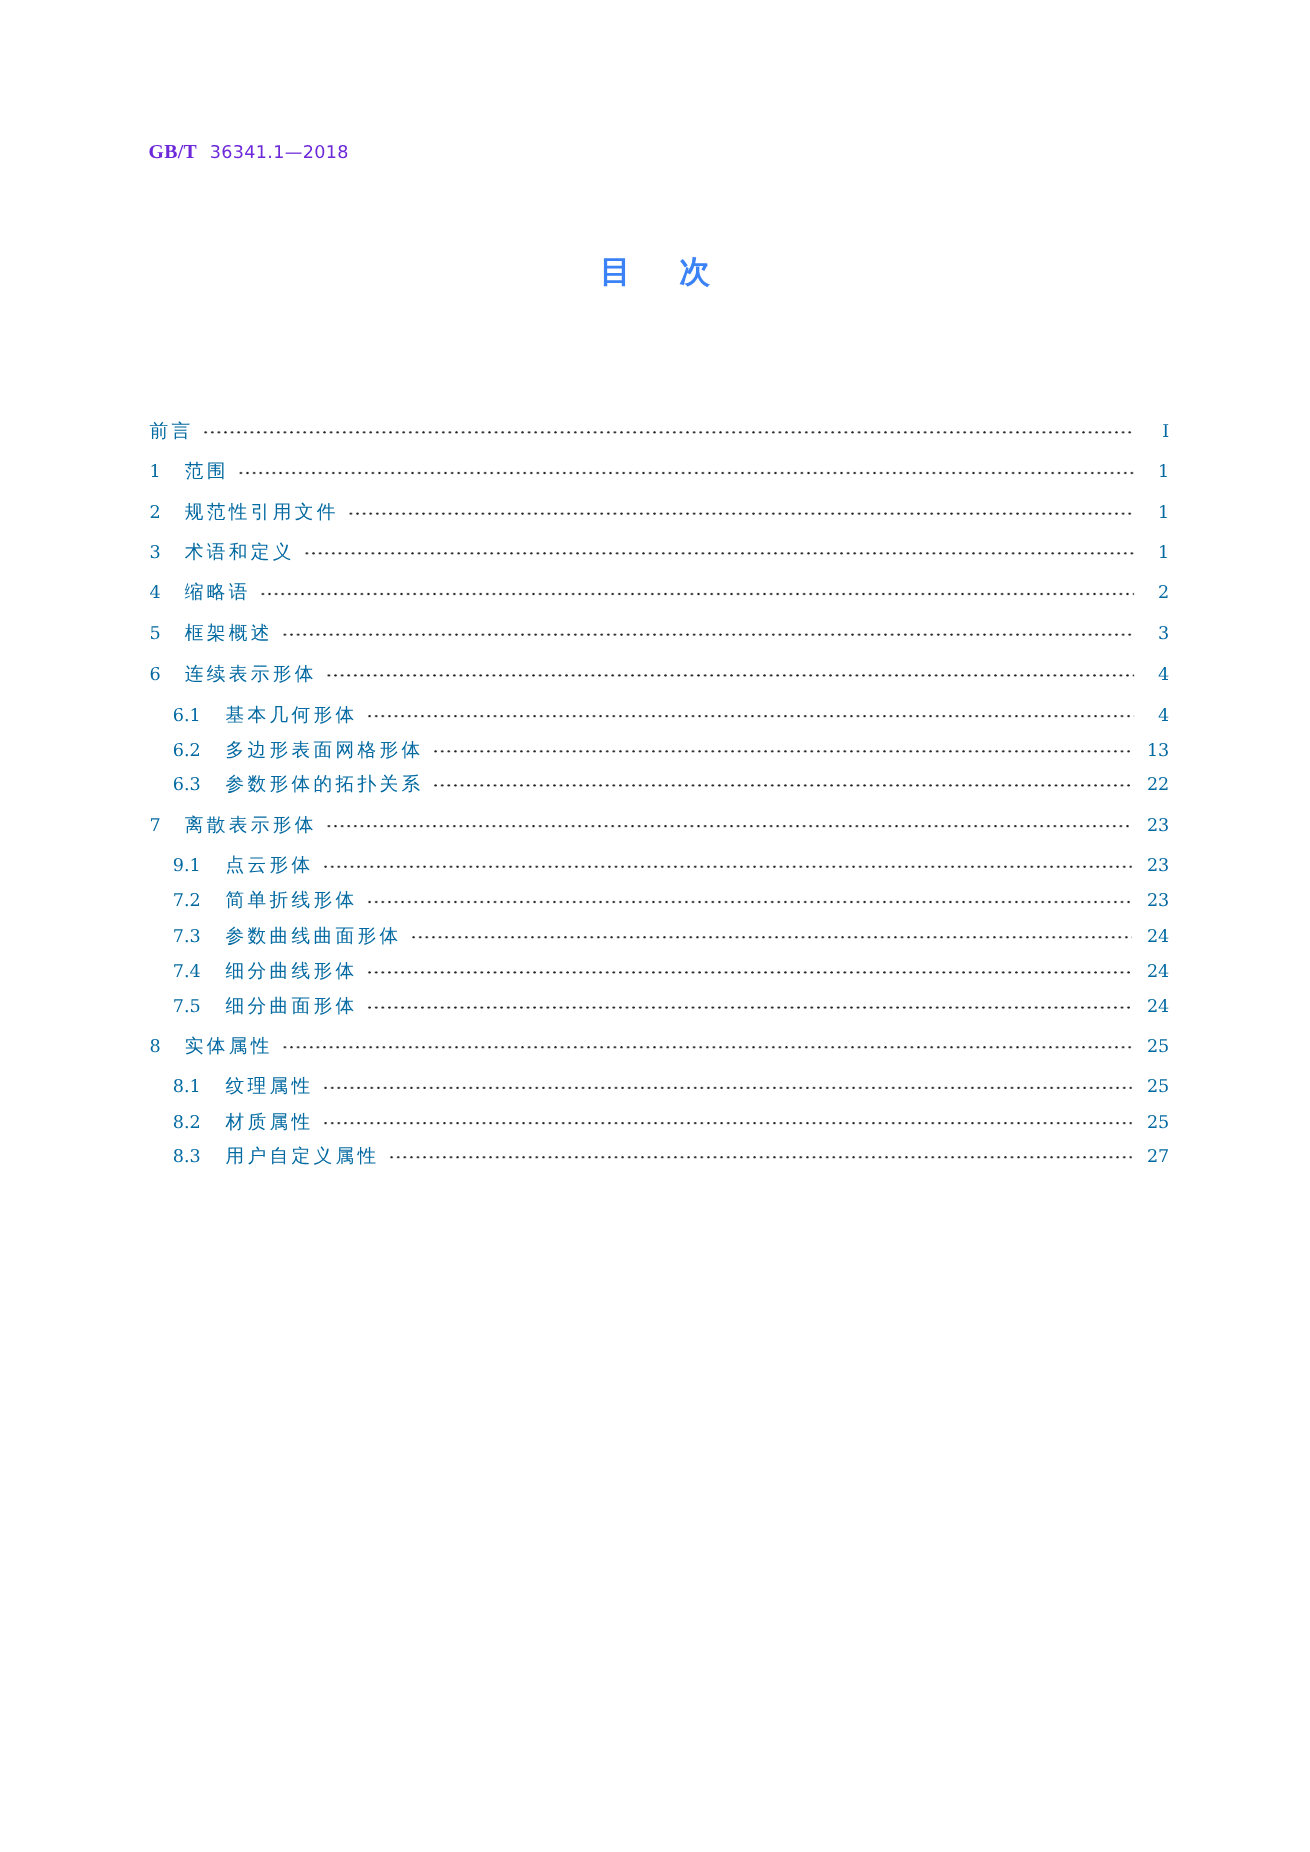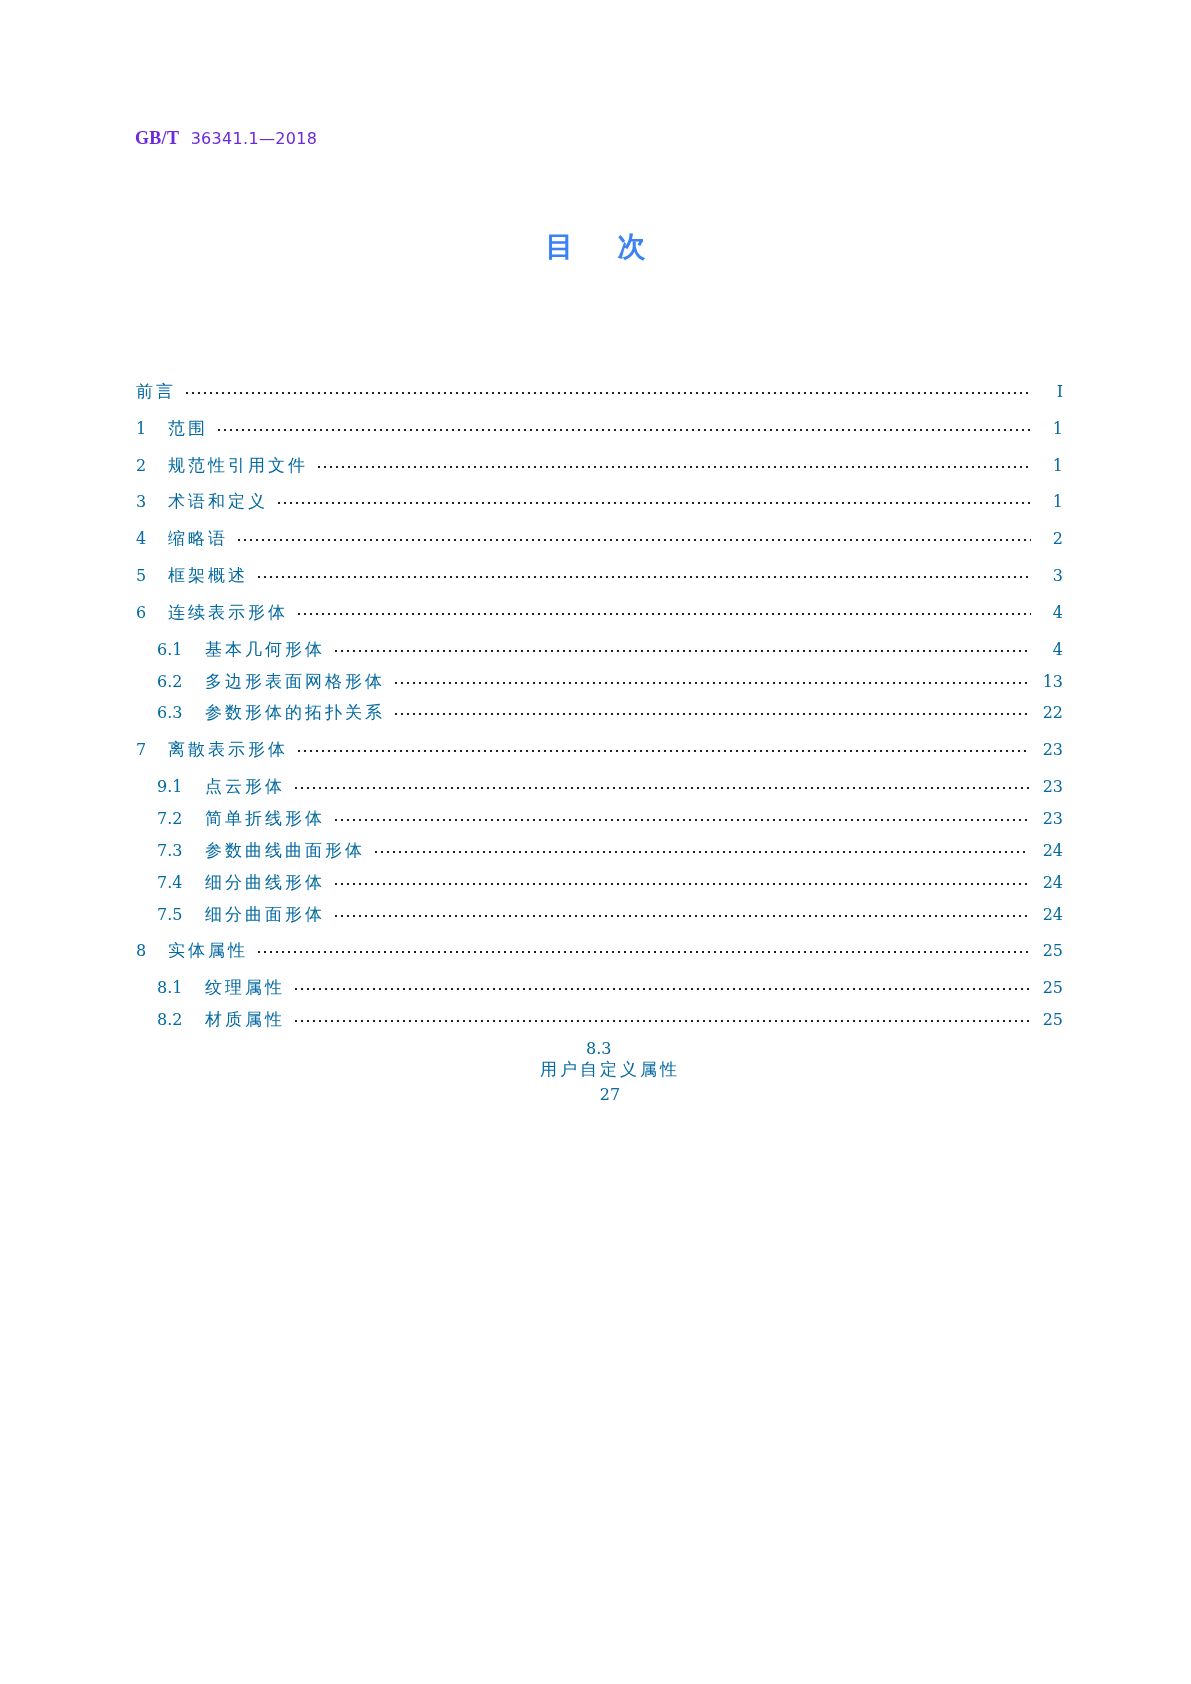--- a/index.html
+++ b/index.html
@@ -155,19 +155,19 @@
       <span class="label">纹理属性</span>
       <span class="leader"></span>
       <span class="page">25</span>
     </div>
     <div class="toc-row sub" style="top: 960px;">
       <span class="num">8.2</span>
       <span class="label">材质属性</span>
       <span class="leader"></span>
       <span class="page">25</span>
     </div>
-    <div class="toc-row sub" style="top: 991px; flex-direction: column;">
+    <div class="toc-row sub" style="top: 991px;">
       <span class="num">8.3</span>
       <span class="label">用户自定义属性</span>
       <span class="leader"></span>
       <span class="page">27</span>
     </div>
   </div>
 
 </body></html>

